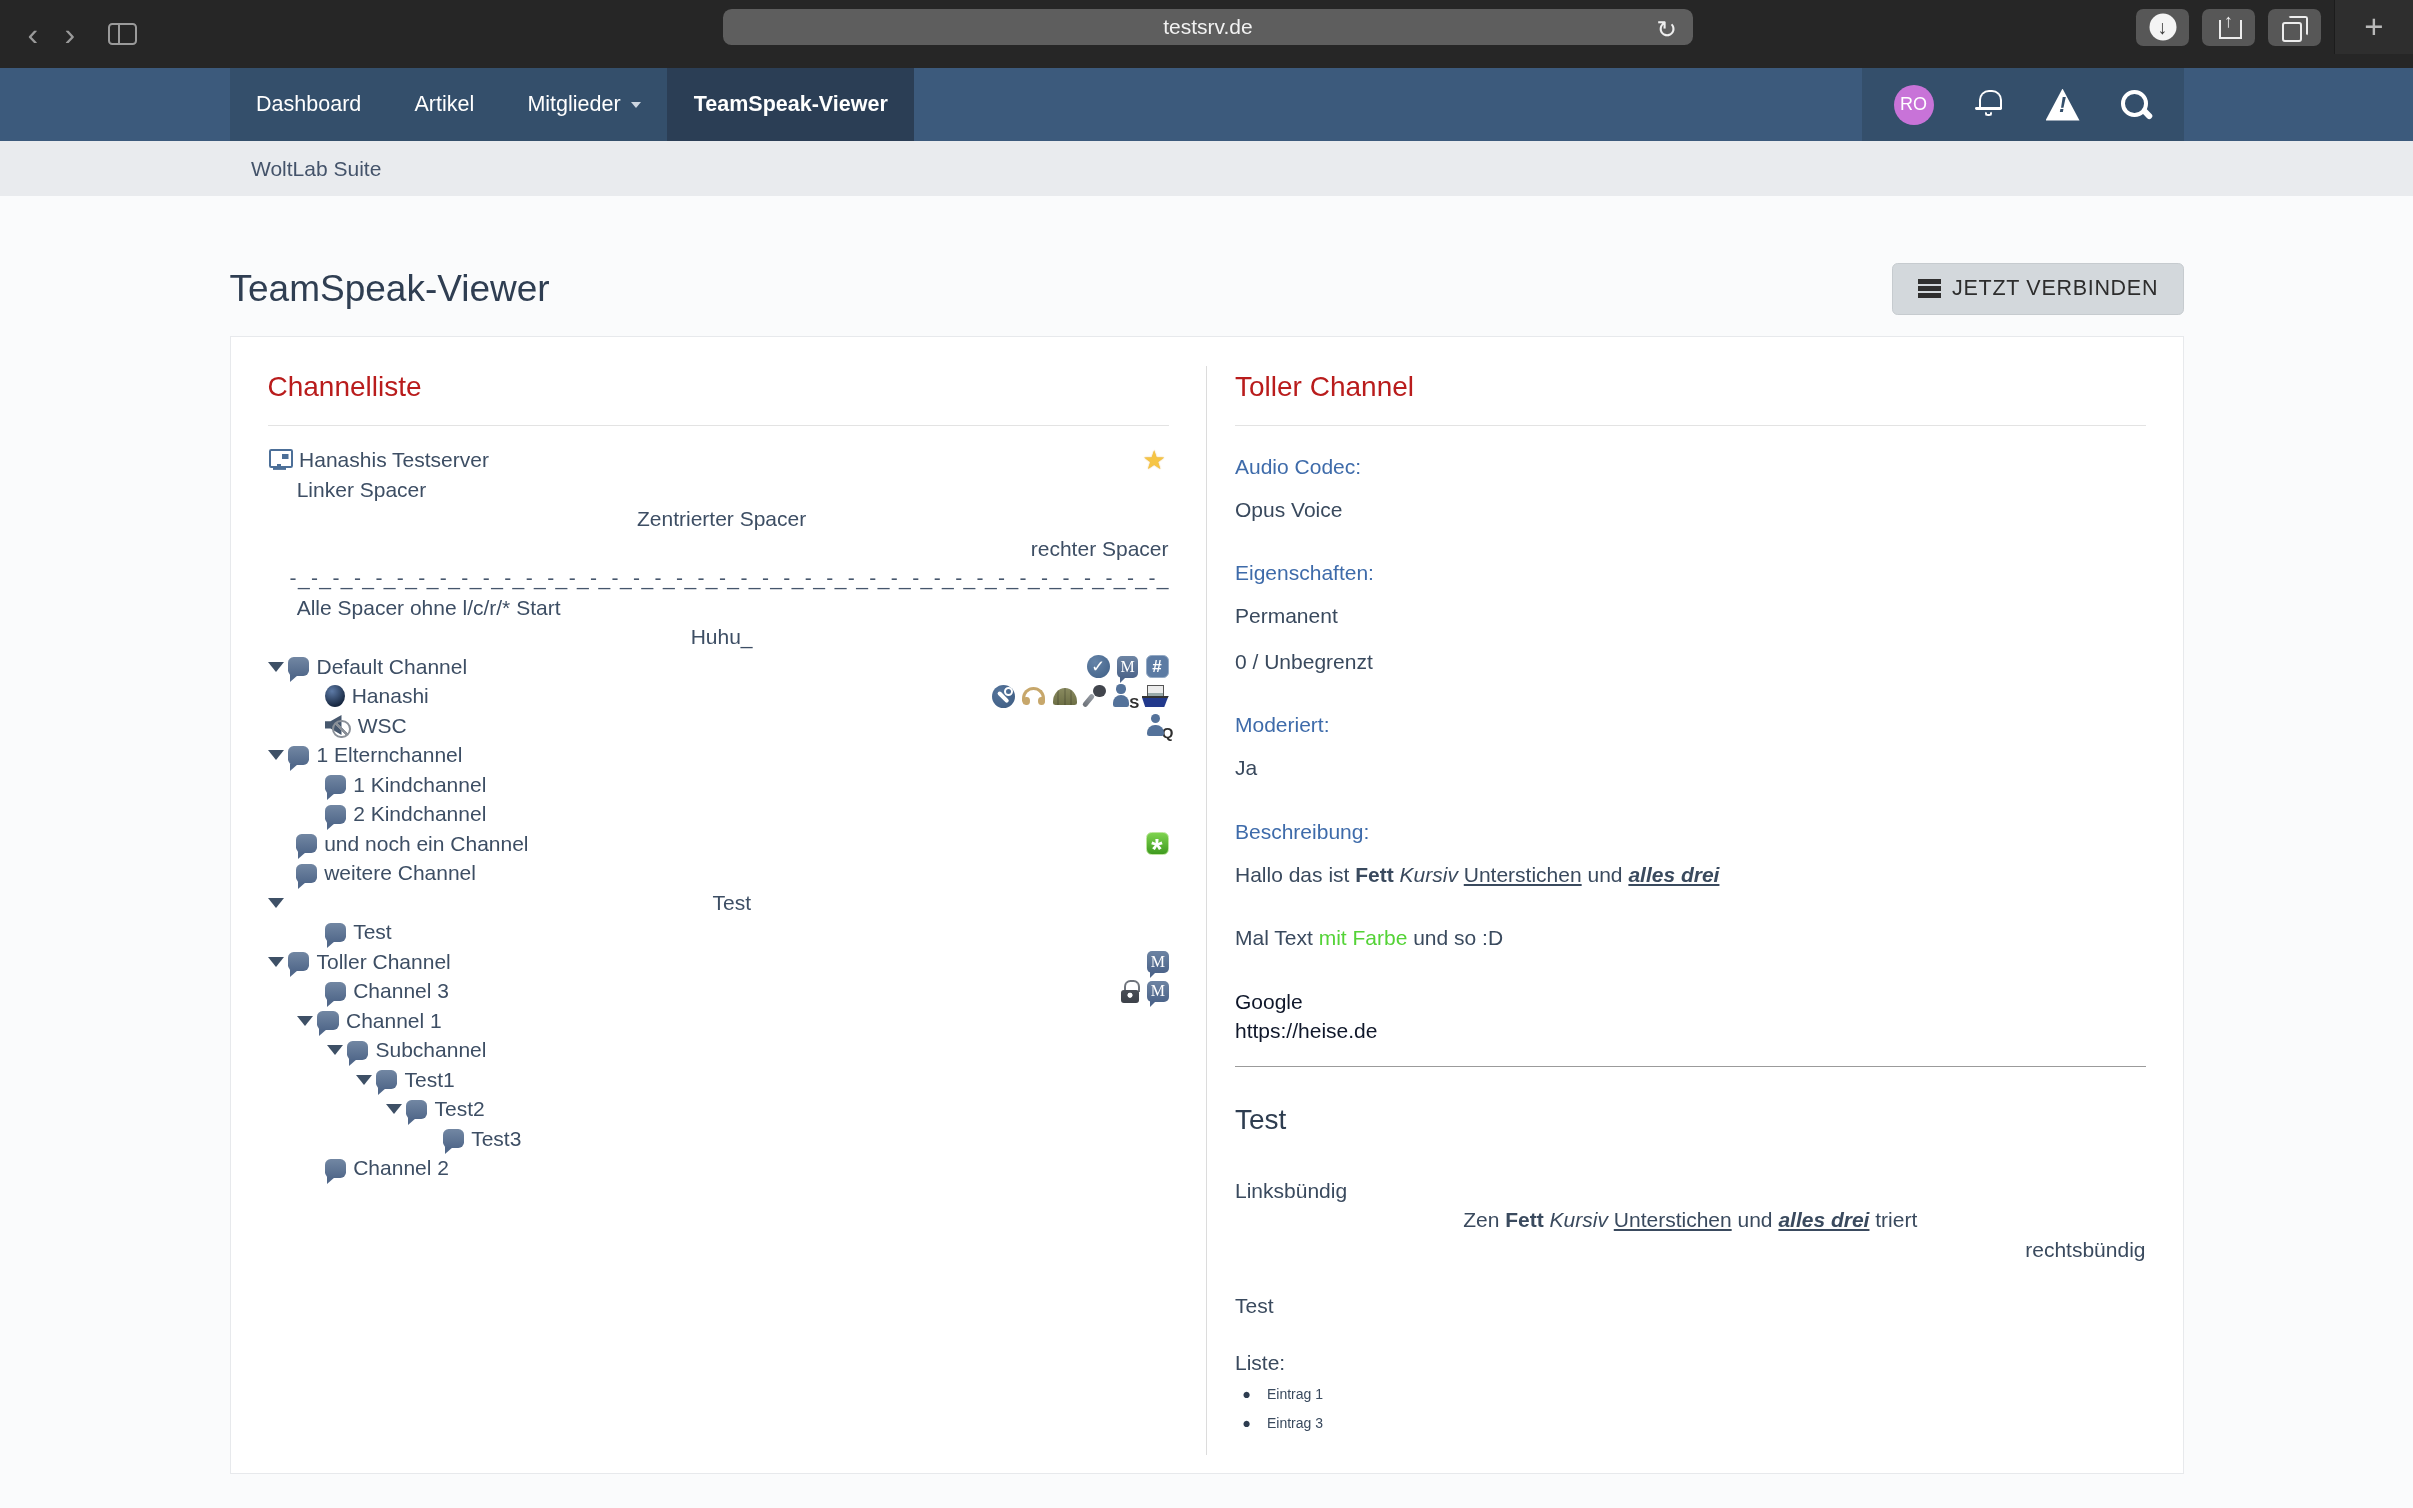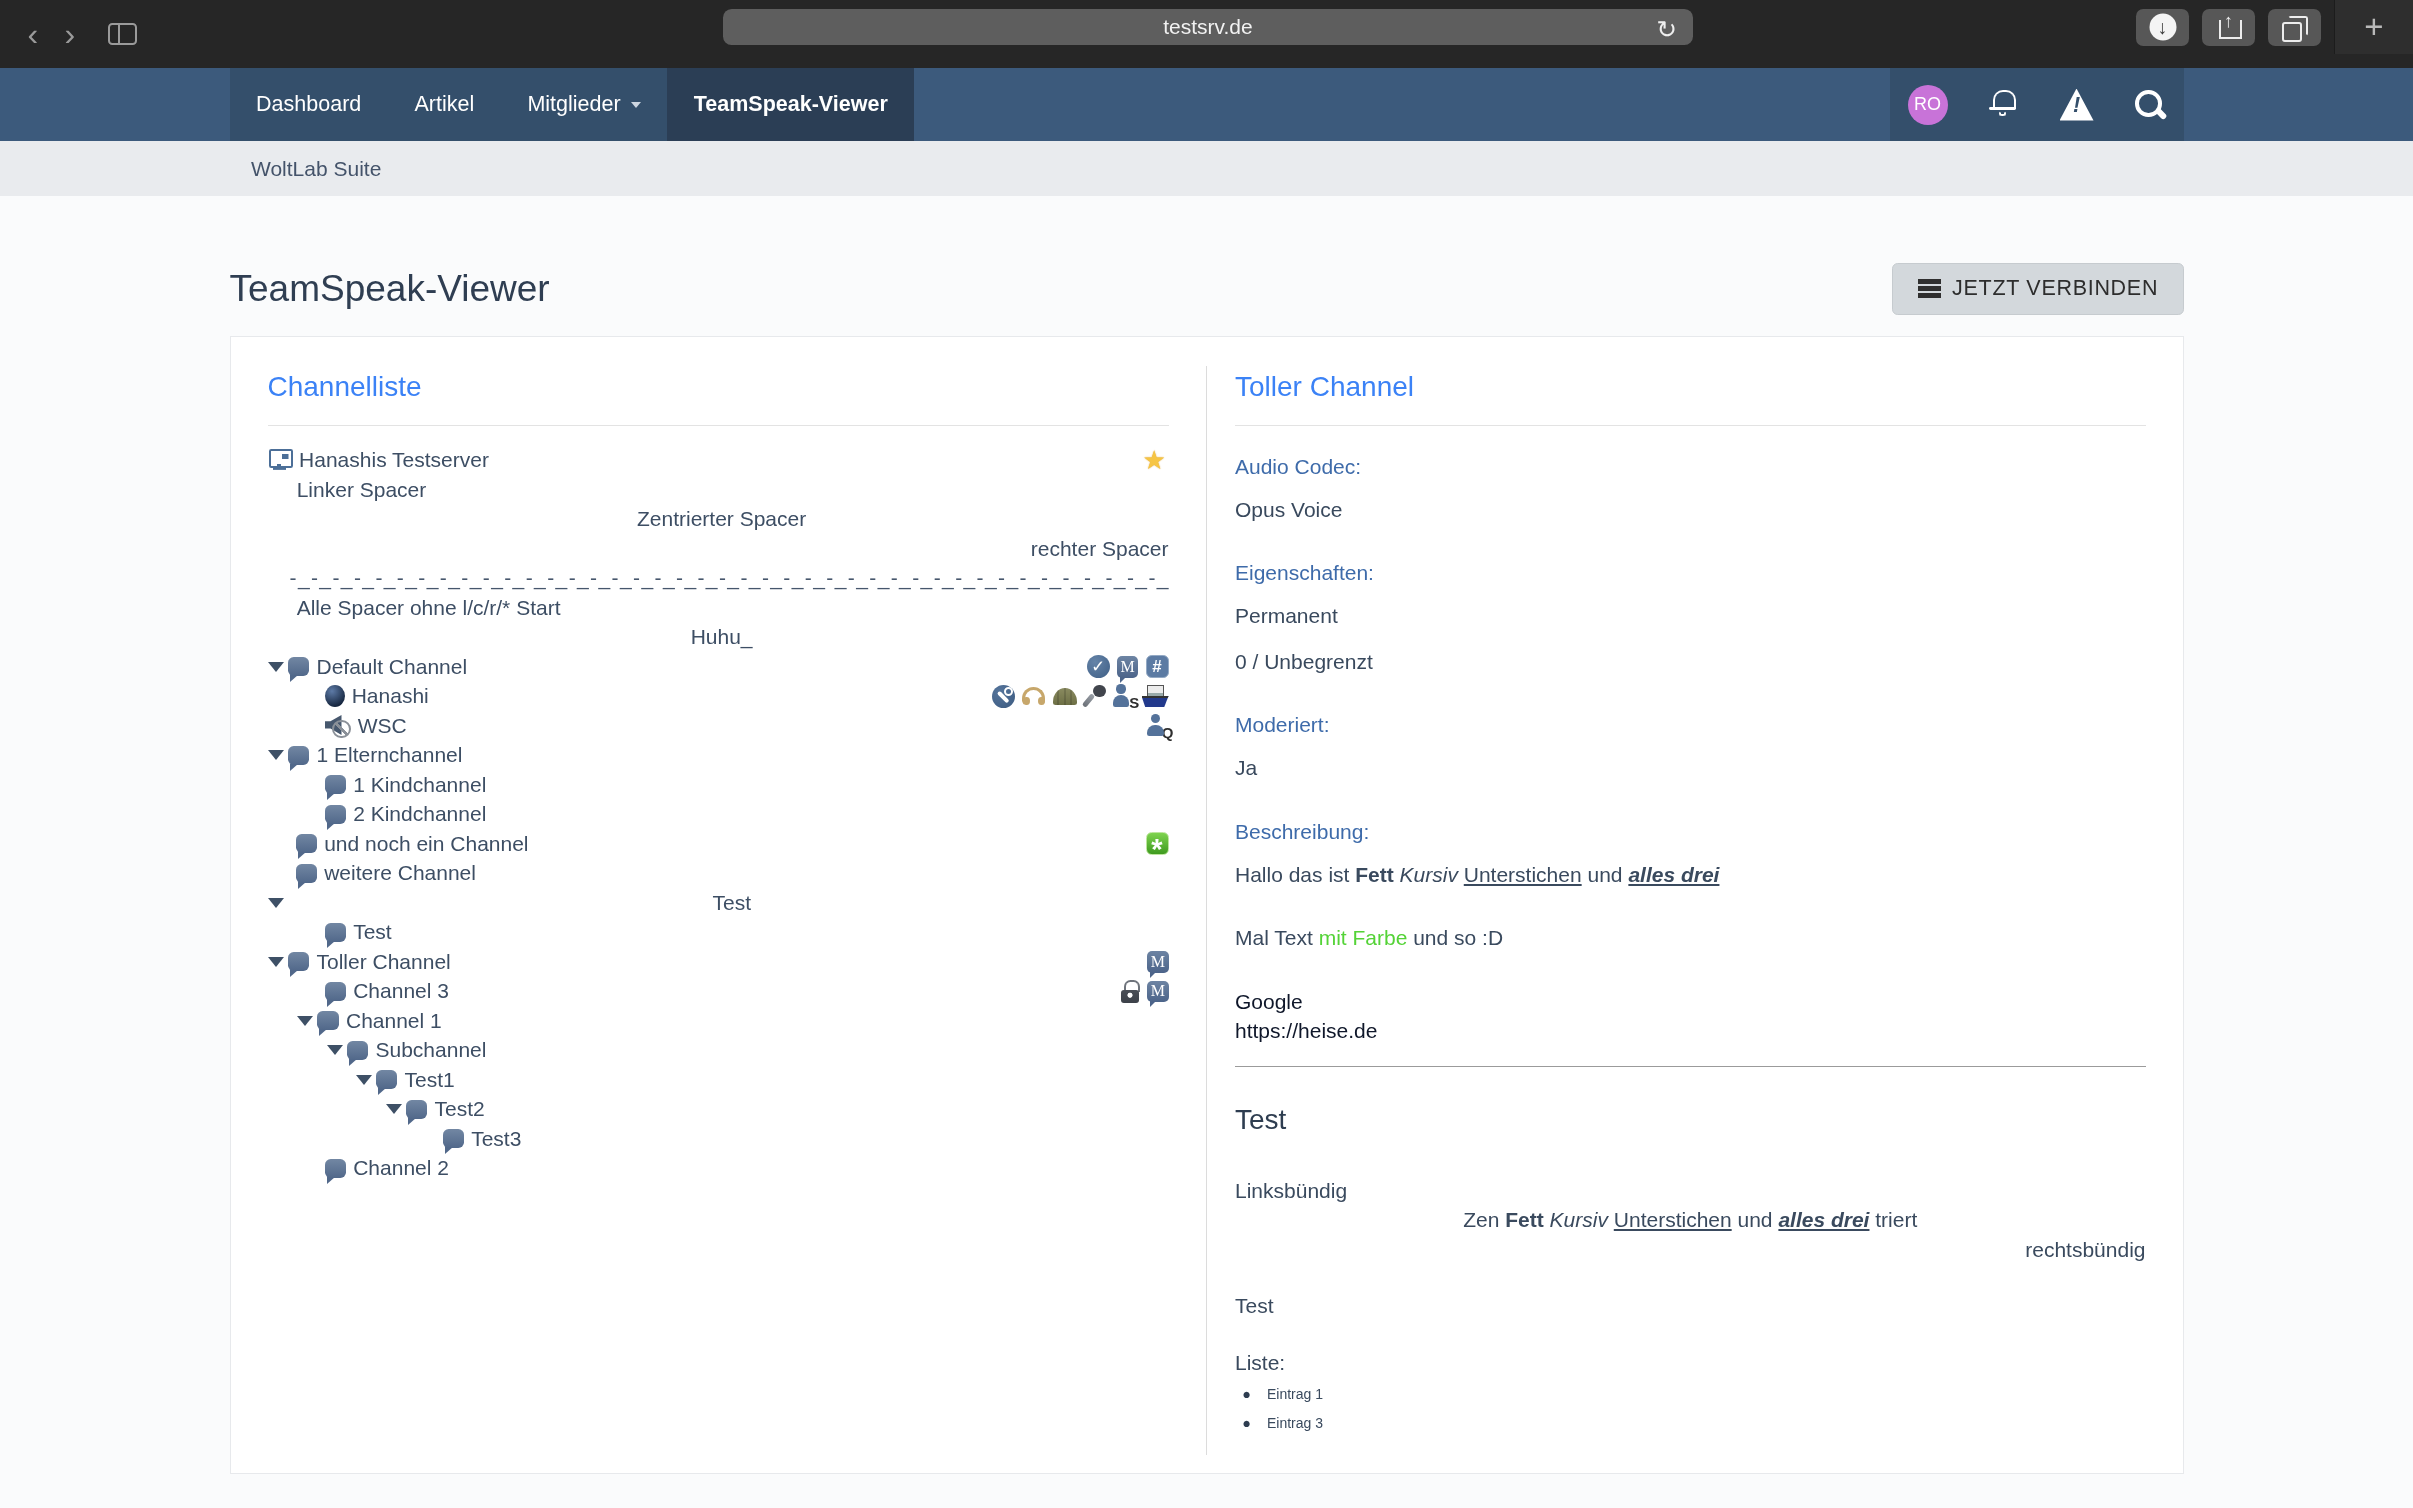--- a/index.html
+++ b/index.html
@@ -31,21 +31,21 @@
       color:#b9b9b9; font-size:33px; margin:0; }
   .newtab::after{content:"+";}
 
   
   .nav { height:73px; background:#3c5a7c; }
   .nav-inner { width:1954px; margin:0 auto; height:100%; display:flex; align-items:stretch; }
   .tabstrip { display:flex; background:#344f6b; }
   .tab { display:flex; align-items:center; padding:0 26.6px; color:#fff; font-size:21.5px; cursor:default; }
   .tab.active { background:#2b3e55; font-weight:bold; }
   .caret { width:0;height:0;border-left:5.7px solid transparent;border-right:5.7px solid transparent;border-top:6.5px solid #cdd6e1; margin-left:10px;}
-  .iconstrip { margin-left:auto; background:#344f6b; display:flex; align-items:center; padding:0 18px; gap:40px; }
+  .iconstrip { margin-left:auto; background:#344f6b; display:flex; align-items:center; padding:0 32px; gap:40px; }
   .avatar { width:40px;height:40px;border-radius:50%;background:#c873d8;color:#fff;font-size:18px;display:flex;align-items:center;justify-content:center;}
   .n-ic { width:32px; height:32px; position:relative; }
   .n-bell::before{content:"";position:absolute;left:5.7px;top:1.4px;width:18.7px;height:17px;border:2.2px solid #fff;border-bottom:none;border-radius:10px 10px 0 0;}
   .n-bell::after{content:"";position:absolute;left:1.4px;top:18.7px;width:27px;height:2.9px;background:#fff;border-radius:1.4px;}
   .n-bell i{position:absolute;left:11.5px;top:22px;width:7.2px;height:5.7px;border:2.2px solid #fff;border-radius:50%;border-top-color:transparent;}
   .n-warn{ background:#fff; clip-path:polygon(50% 0,100% 100%,0 100%); width:34px;}
   .n-warn i::after{content:"!"; position:absolute; left:50%; bottom:2.9px; transform:translateX(-50%); color:#344f6b; font-weight:bold; font-size:21.5px;}
   .n-search::before{content:"";position:absolute;left:1.4px;top:1.4px;width:18.7px;height:18.7px;border:4.3px solid #fff;border-radius:50%;}
   .n-search::after{content:"";position:absolute;right:1.4px;bottom:1.4px;width:5.7px;height:11.5px;background:#fff;border-radius:2.9px;transform:rotate(-45deg);}
 
@@ -61,21 +61,21 @@
   .btn-server{ width:23px; height:20px;
       background:linear-gradient(#2f2f2f,#2f2f2f) 0 0/23px 5px no-repeat,
                  linear-gradient(#2f2f2f,#2f2f2f) 0 7.2px/23px 5px no-repeat,
                  linear-gradient(#2f2f2f,#2f2f2f) 0 14.4px/23px 5px no-repeat; }
 
   
   .card { width:1954px; margin:0 auto; background:#fff; border:0.7px solid #e7e9ec; min-height:1128px; display:flex; position:relative; }
   .vrule { position:absolute; left:975px; top:29px; bottom:18px; width:0.7px; background:#dcdcdc; }
   .col-left  { width:975px; padding:34px 37px; }
   .col-right { width:978px; padding:34px 37px 34px 29.5px; }
-  h2.colhead { font-size:28px; font-weight:normal; color:#3b82f6; padding-bottom:21.5px; border-bottom:0.7px solid #e3e3e3; }
+  h2.colhead { font-size:28px; font-weight:normal; color:#b91c1c; padding-bottom:21.5px; border-bottom:0.7px solid #e3e3e3; }
 
   
   .tree { margin-top:20px; }
   .trow { display:flex; align-items:center; height:29.5px; font-size:21px; color:#3d4e64; }
   .trow .lbl { margin-left:7.2px; white-space:nowrap; }
   .trow .lbl.flex { flex:1; }
   .trow .lbl.c { text-align:center; }
   .trow .lbl.r { text-align:right; }
   .trow.dash .lbl { margin-left:0; flex:1; overflow:hidden; white-space:nowrap; letter-spacing:1.4px; color:#46566c; }
   .badges { margin-left:auto; display:flex; align-items:center; gap:7.2px; }

